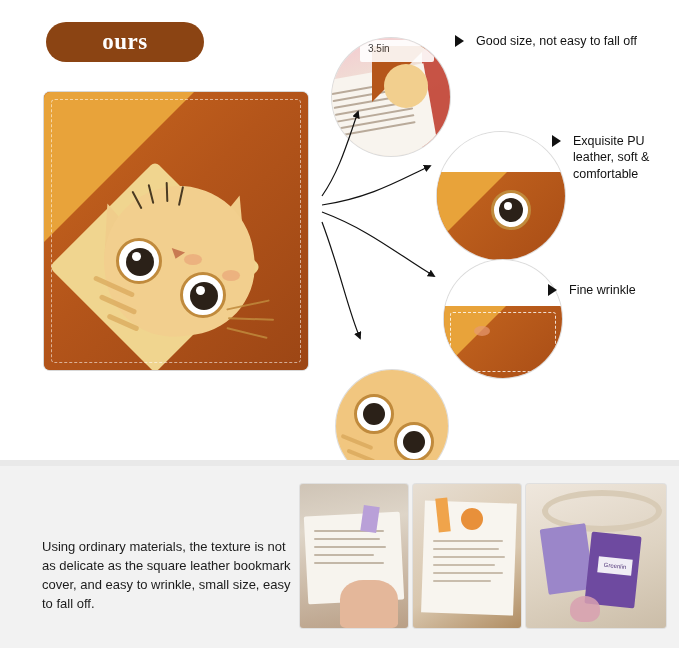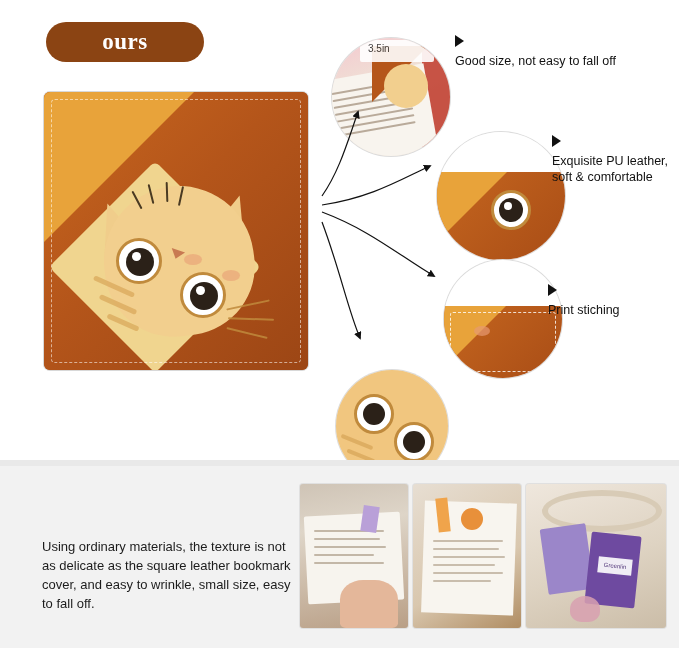--- a/index.html
+++ b/index.html
@@ -236,25 +236,24 @@
     left: 0; top: 0;
     width: 679px; height: 460px;
     pointer-events: none;
   }
 
   
   .caption {
     position: absolute;
     display: flex;
     align-items: flex-start;
-    gap: 6px;
+    gap: 12px;
     font-size: 12.5px;
     color: #111111;
     line-height: 1.3;
-    flex-direction: column;
   }
   .caption .tri {
     width: 0; height: 0;
     border-left: 9px solid #111111;
     border-top: 6px solid transparent;
     border-bottom: 6px solid transparent;
     margin-top: 2px;
     flex: 0 0 auto;
   }
   .c1 { left: 455px; top: 33px;  width: 190px; }
@@ -458,21 +457,21 @@
     <div class="caption c1">
       <div class="tri"></div>
       <div>Good size, not easy to fall off</div>
     </div>
     <div class="caption c2">
       <div class="tri"></div>
       <div>Exquisite PU leather, soft &amp; comfortable</div>
     </div>
     <div class="caption c3">
       <div class="tri"></div>
-      <div>Print stiching</div>
+      <div>Fine wrinkle</div>
     </div>
   </div>
 
   <div class="divider"></div>
 
   <div class="bottom-section">
 
 
     <div class="other-text">Using ordinary materials, the texture is not as delicate as the square leather bookmark cover, and easy to wrinkle, small size, easy to fall off.</div>
 

